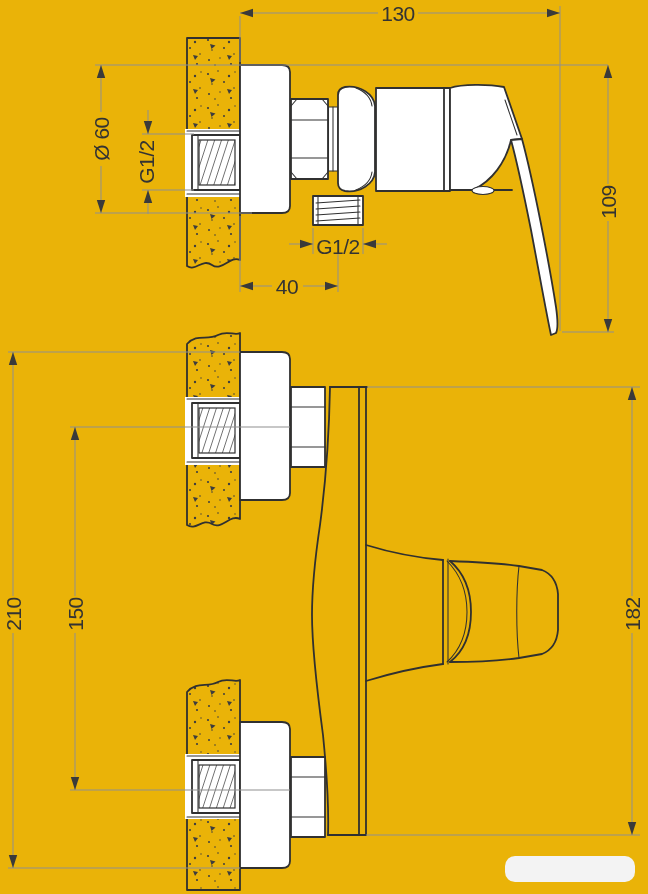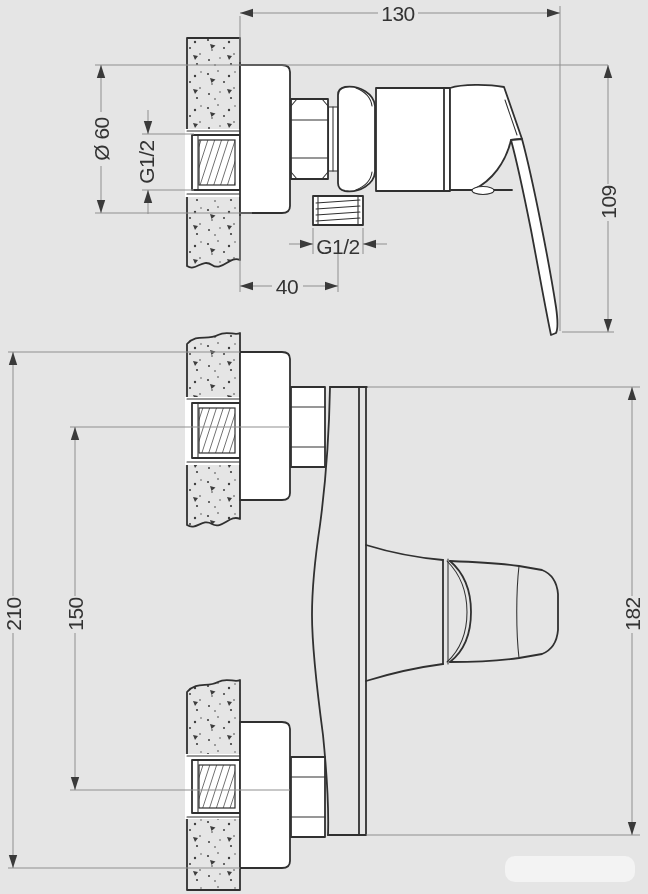--- a/index.html
+++ b/index.html
@@ -1,16 +1,16 @@
 <!DOCTYPE html>
 <html><head>
 <meta charset="utf-8">
 <style>
   html,body{margin:0;padding:0;background:#ffffff;}
-  .canvas{position:relative;width:648px;height:894px;background:#e5e5e5;overflow:hidden;
+  .canvas{position:relative;width:648px;height:894px;background:#eab308;overflow:hidden;
           font-family:"Liberation Sans", sans-serif;}
   svg{display:block;}
   .o  {stroke:#303030;stroke-width:1.8;fill:none;stroke-linejoin:round;stroke-linecap:round;}
   .o2 {stroke:#303030;stroke-width:1.05;fill:none;stroke-linejoin:round;stroke-linecap:round;}
   .ow {stroke:#303030;stroke-width:1.8;fill:#ffffff;stroke-linejoin:round;}
   .ow2{stroke:#303030;stroke-width:1.05;fill:#ffffff;stroke-linejoin:round;}
   .d  {stroke:#8f8f8f;stroke-width:1;fill:none;}
   .wall{fill:url(#concrete);stroke:#303030;stroke-width:1.8;stroke-linejoin:round;}
   .hat{fill:url(#hatch);stroke:#303030;stroke-width:1.2;}
   text{fill:#333333;font-family:"Liberation Sans", sans-serif;font-size:21px;

